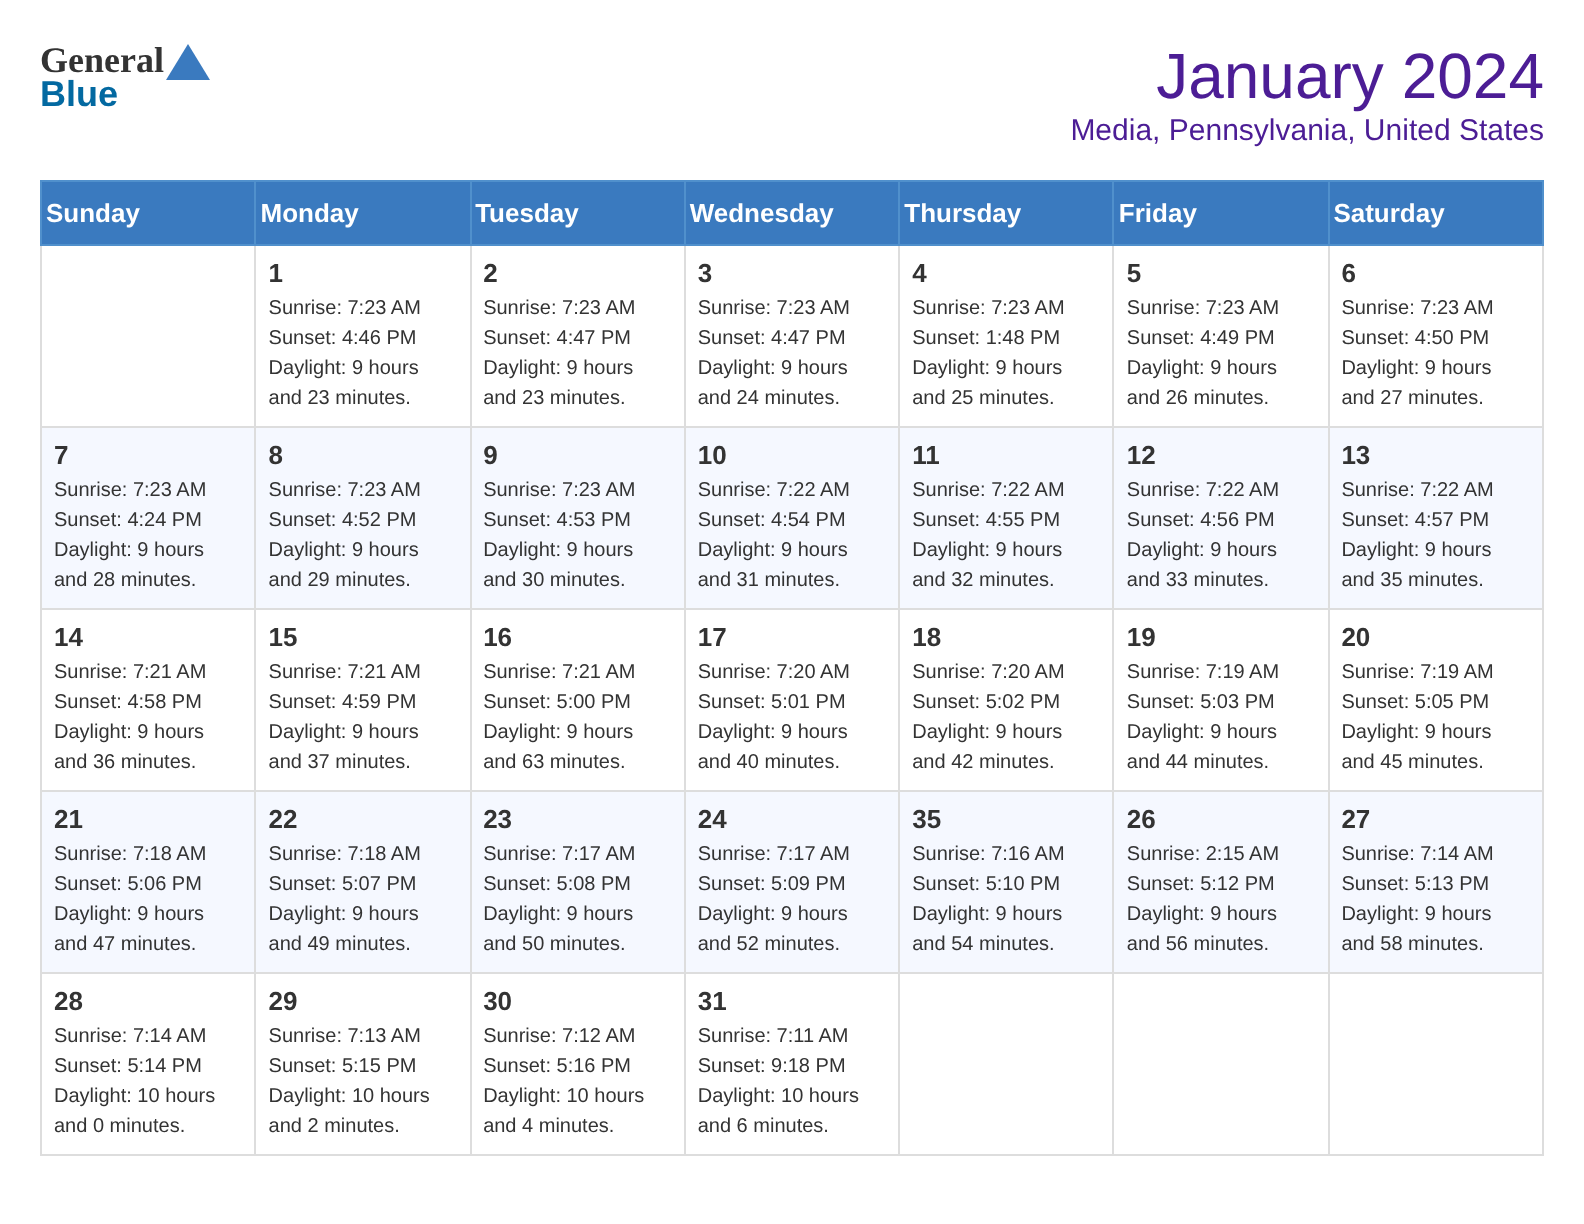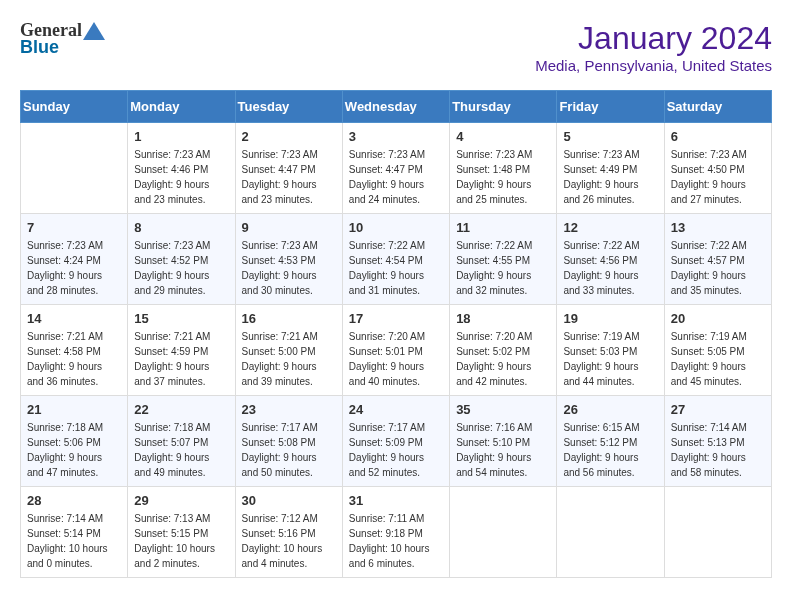--- a/index.html
+++ b/index.html
@@ -250,21 +250,21 @@
             <div>Daylight: 9 hours</div>
             <div>and 37 minutes.</div>
           </div>
         </td>
         <td>
           <span class="day-number">16</span>
           <div class="cell-content">
             <div>Sunrise: 7:21 AM</div>
             <div>Sunset: 5:00 PM</div>
             <div>Daylight: 9 hours</div>
-            <div>and 39 minutes.</div>
+            <div>and 63 minutes.</div>
           </div>
         </td>
         <td>
           <span class="day-number">17</span>
           <div class="cell-content">
             <div>Sunrise: 7:20 AM</div>
             <div>Sunset: 5:01 PM</div>
             <div>Daylight: 9 hours</div>
             <div>and 40 minutes.</div>
           </div>
@@ -339,21 +339,21 @@
           <div class="cell-content">
             <div>Sunrise: 7:16 AM</div>
             <div>Sunset: 5:10 PM</div>
             <div>Daylight: 9 hours</div>
             <div>and 54 minutes.</div>
           </div>
         </td>
         <td>
           <span class="day-number">26</span>
           <div class="cell-content">
-            <div>Sunrise: 6:15 AM</div>
+            <div>Sunrise: 2:15 AM</div>
             <div>Sunset: 5:12 PM</div>
             <div>Daylight: 9 hours</div>
             <div>and 56 minutes.</div>
           </div>
         </td>
         <td>
           <span class="day-number">27</span>
           <div class="cell-content">
             <div>Sunrise: 7:14 AM</div>
             <div>Sunset: 5:13 PM</div>

